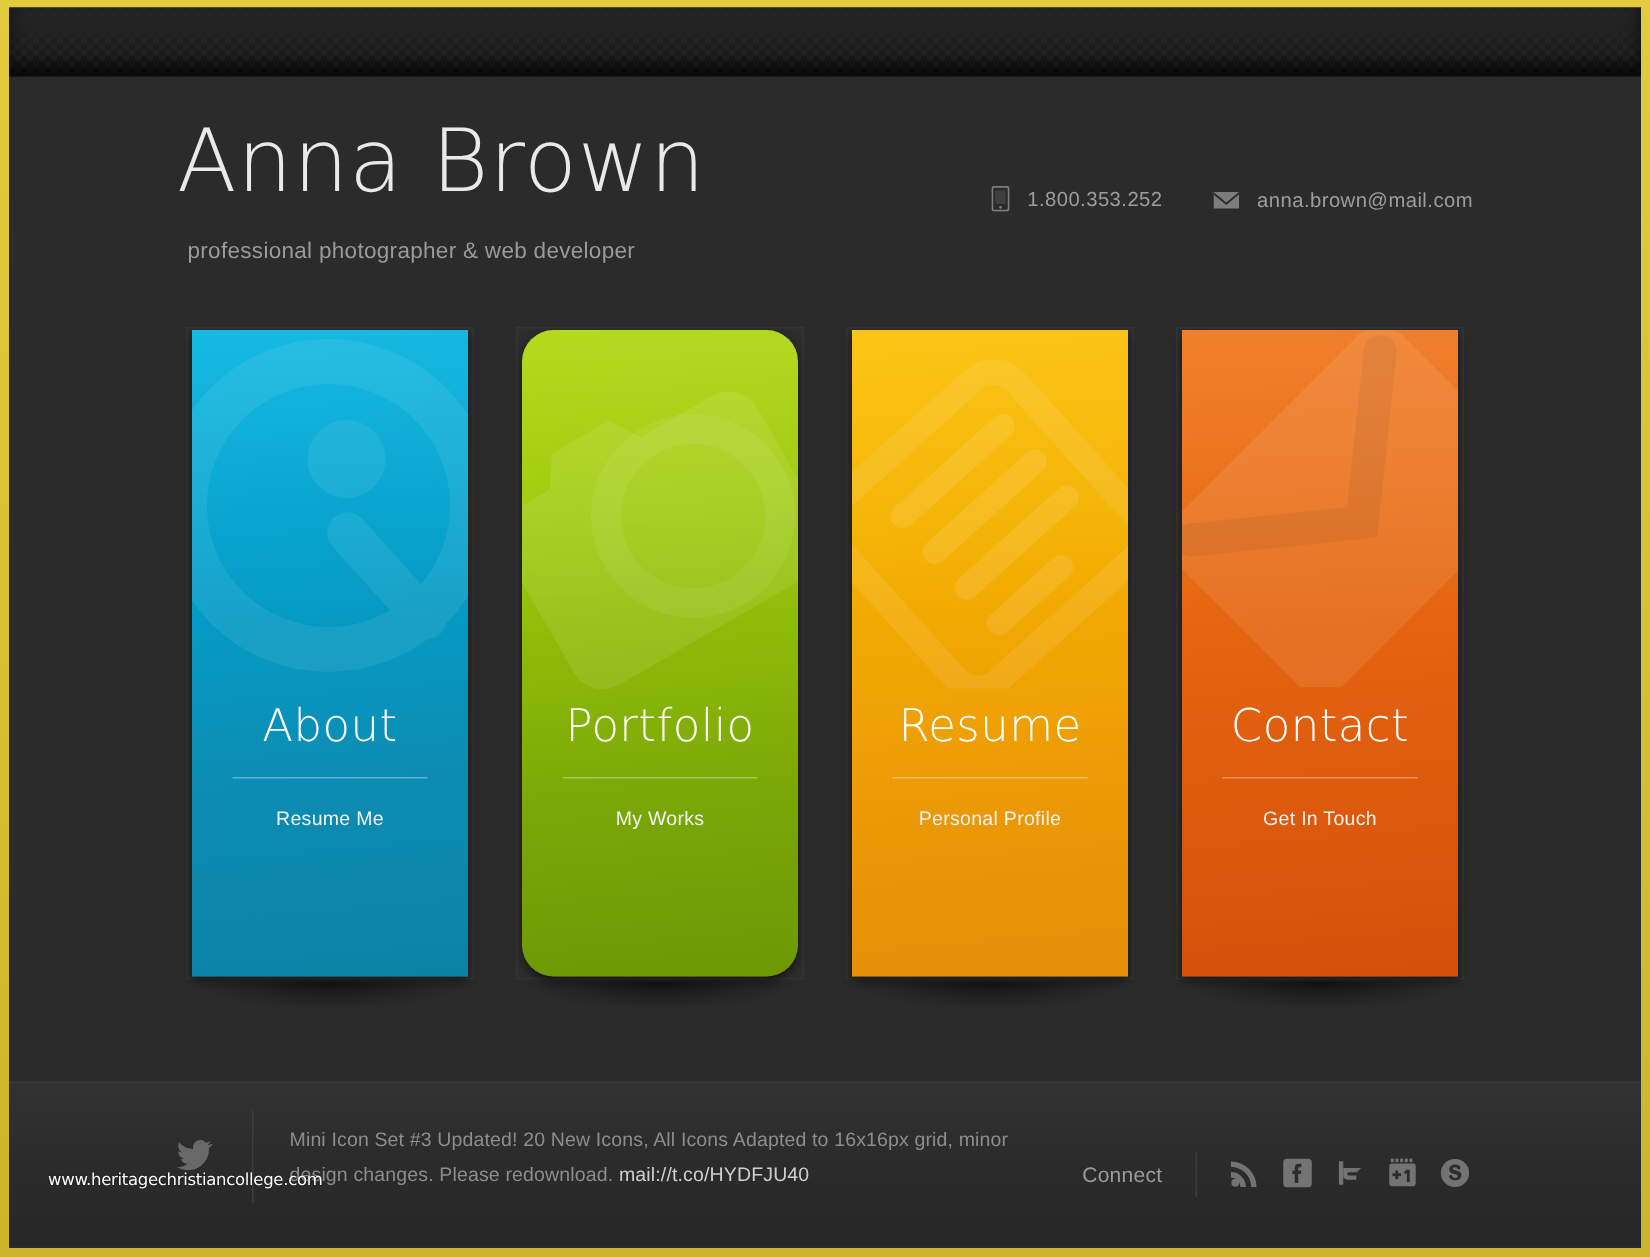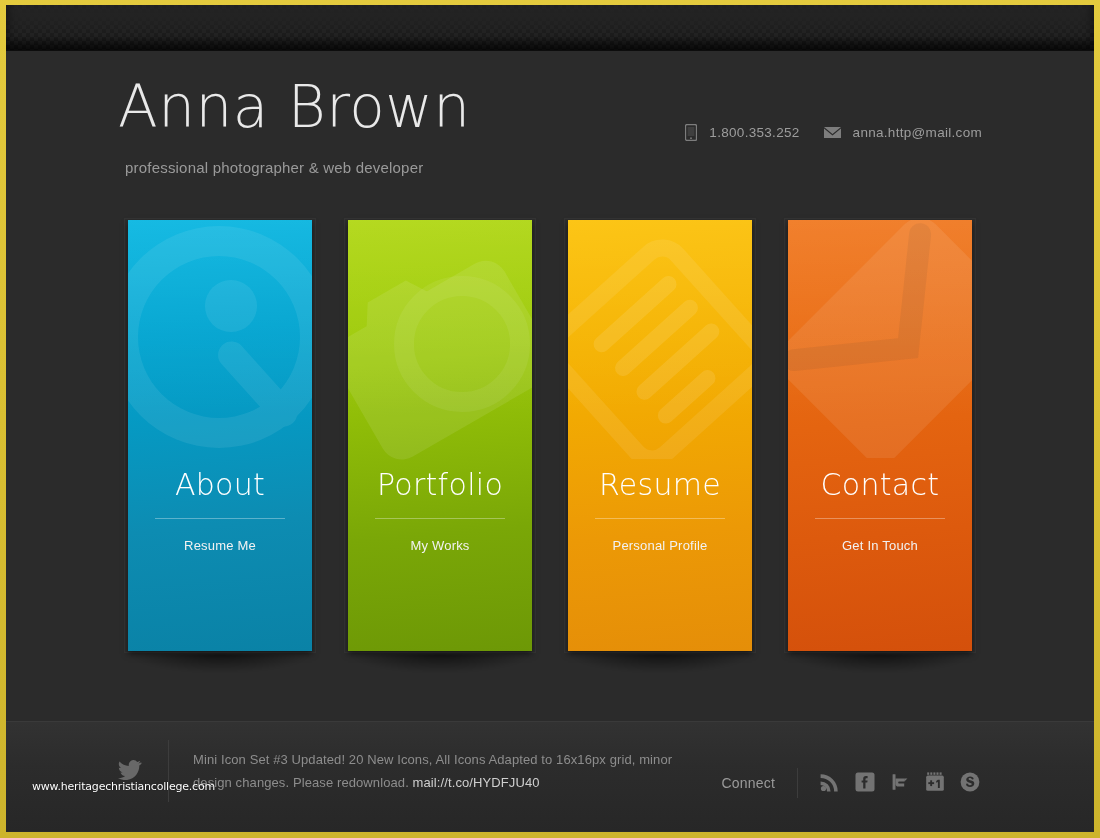--- a/index.html
+++ b/index.html
@@ -83,22 +83,22 @@
     font-size: 15px;
     color: #9a9a9a;
     letter-spacing: .2px;
   }
 
   #contact-strip {
     position: absolute;
     right: 112px;
     top: 73px;
     display: flex;
-    align-items: center;
-    gap: 24px;
+    align-items: flex-end;
+    gap: 34px;
   }
   .contact-item {
     display: flex;
     align-items: center;
     gap: 12px;
     font-size: 13.5px;
     color: #9d9d9d;
     letter-spacing: .3px;
   }
   .ci-icon { display: block; line-height: 0; opacity: .72; }
@@ -321,21 +321,21 @@
           <span>1.800.353.252</span>
         </div>
 
         <div class="contact-item">
           <span class="ci-icon">
             <svg width="17" height="13" viewBox="0 0 17 13">
               <path d="M0 1 h17 v11 h-17 z" fill="#9d9d9d"></path>
               <path d="M0 1 L8.5 8 L17 1 L17 2.6 L8.5 9.6 L0 2.6 Z" fill="#2b2b2b"></path>
             </svg>
           </span>
-          <span>anna.http@mail.com</span>
+          <span>anna.brown@mail.com</span>
         </div>
       </div>
     </div>
 
     <div id="cards">
 
       <div class="card-wrap c0">
         <div class="card-frame"></div>
         <div class="card" style="background:linear-gradient(175deg,#00b4e0 0%,#00a3cf 28%,#0d8cb2 70%,#0a82a6 100%);">
           <svg class="card-watermark" style="left:-34px; top:-8px;" width="250" height="250" viewBox="0 0 250 250">
@@ -351,21 +351,21 @@
             <div class="card-title">About</div>
             <div class="card-rule"></div>
             <div class="card-sub">Resume Me</div>
           </div>
         </div>
         <div class="card-shadow"></div>
       </div>
 
       <div class="card-wrap c1">
         <div class="card-frame"></div>
-        <div class="card" style="background:linear-gradient(175deg,#aed60b 0%,#9cc908 30%,#7aa707 72%,#6d9806 100%);">
+        <div class="card" style="background:linear-gradient(175deg,#aed60b 0%,#9cc908 30%,#7aa707 72%,#6d9806 100%);border-radius:21px;">
           <svg class="card-watermark" style="left:-38px; top:-4px;" width="250" height="250" viewBox="0 0 250 250">
             <g fill="#ffffff" opacity="0.085" transform="rotate(-30 125 125)">
               <path d="M48 78 h150 a22 22 0 0 1 22 22 v92 a22 22 0 0 1 -22 22 h-150 a22 22 0 0 1 -22 -22 v-92 a22 22 0 0 1 22 -22 z"></path>
               <path d="M86 58 h44 l14 22 h-72 z"></path>
               <circle cx="62" cy="104" r="11"></circle>
             </g>
             <g fill="#2b2b2b" opacity="0.0">
               <circle cx="140" cy="150" r="40"></circle>
             </g>
             <g fill="none" stroke="#ffffff" stroke-width="20" opacity="0.065">

